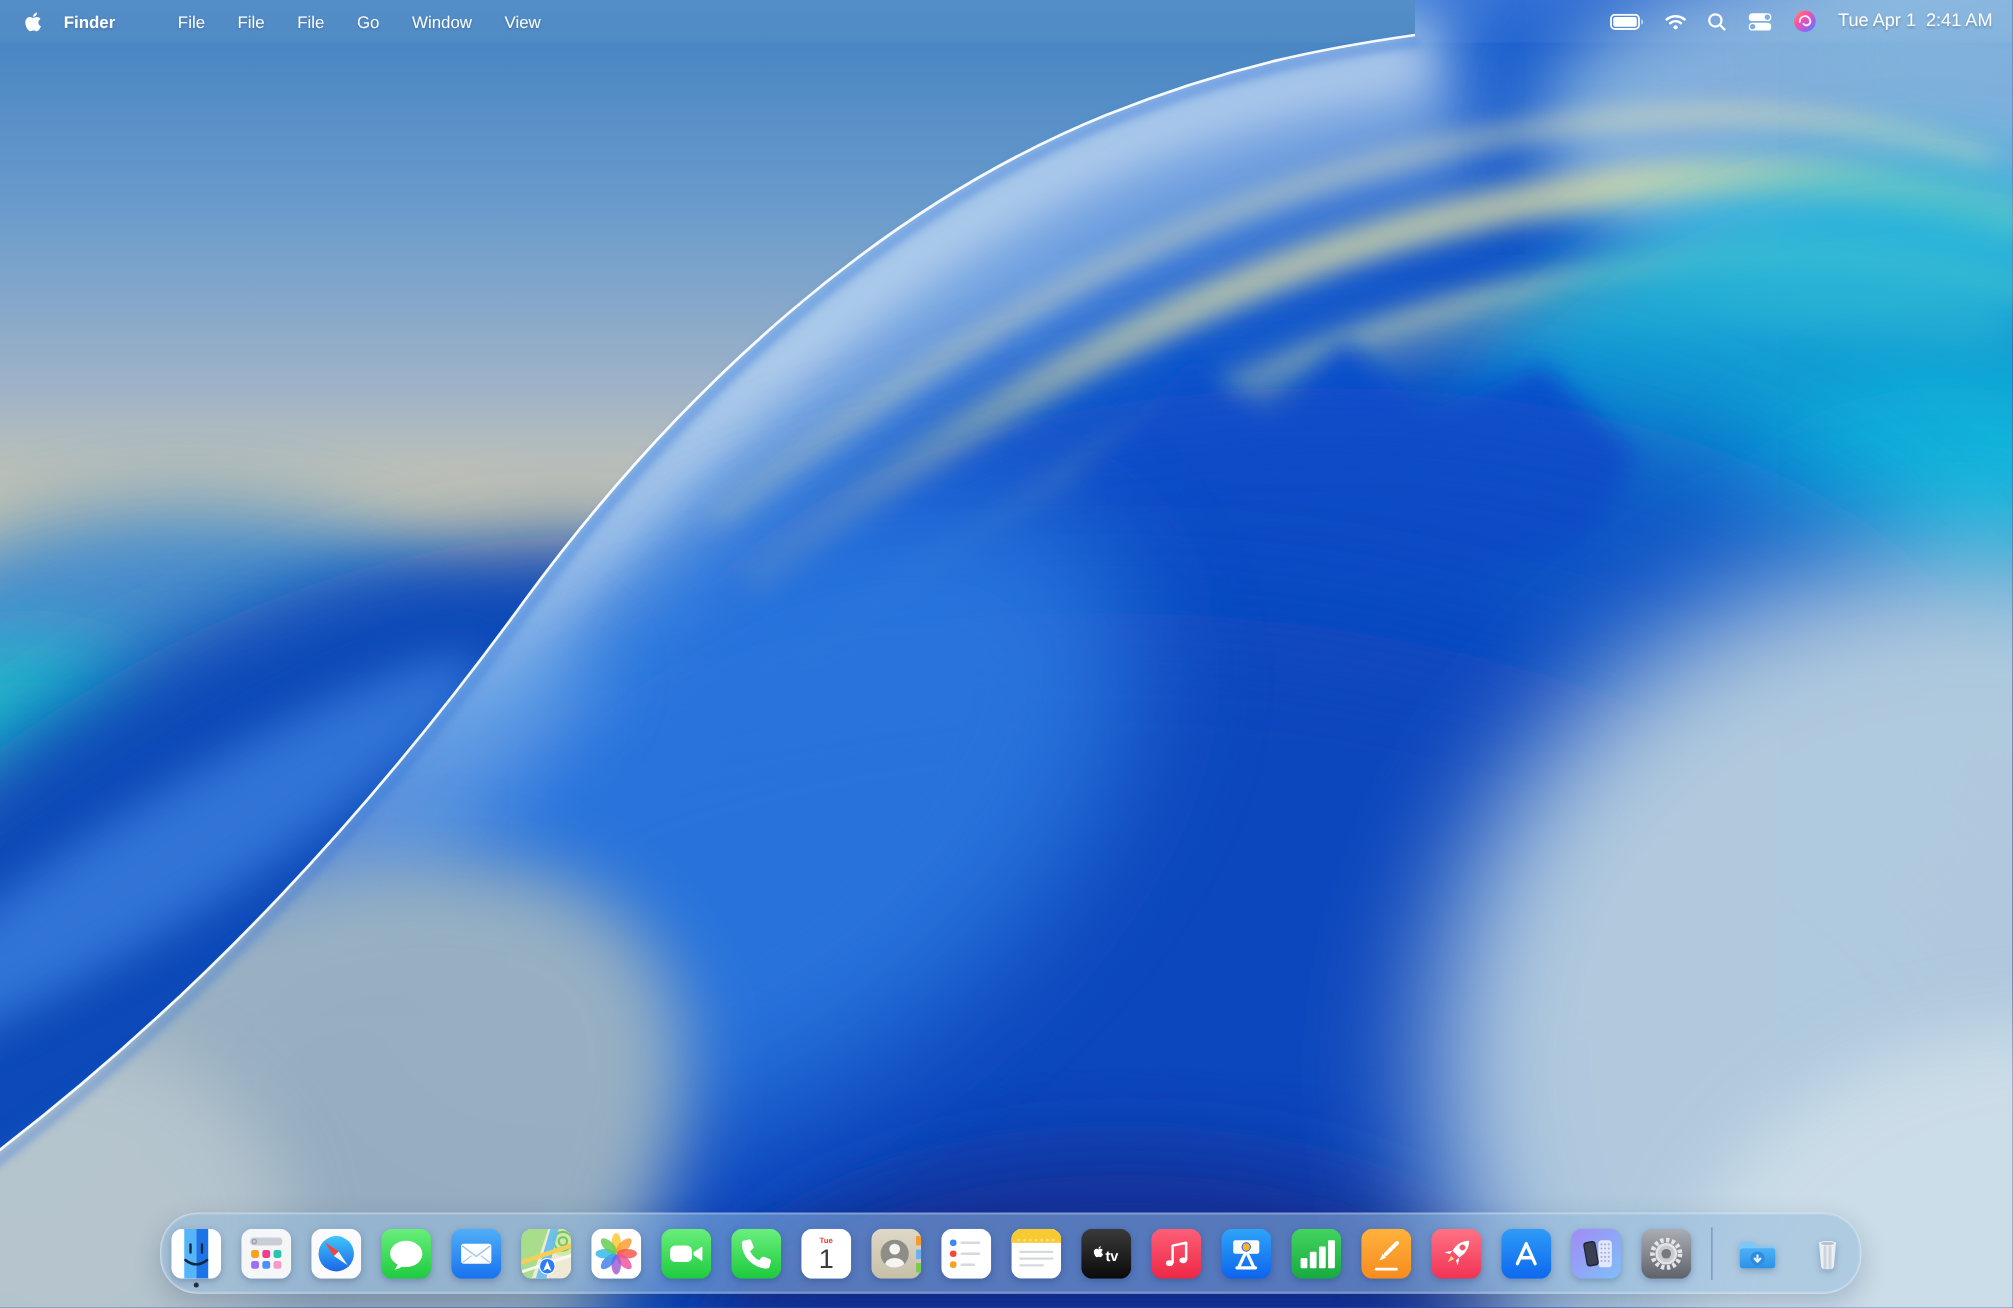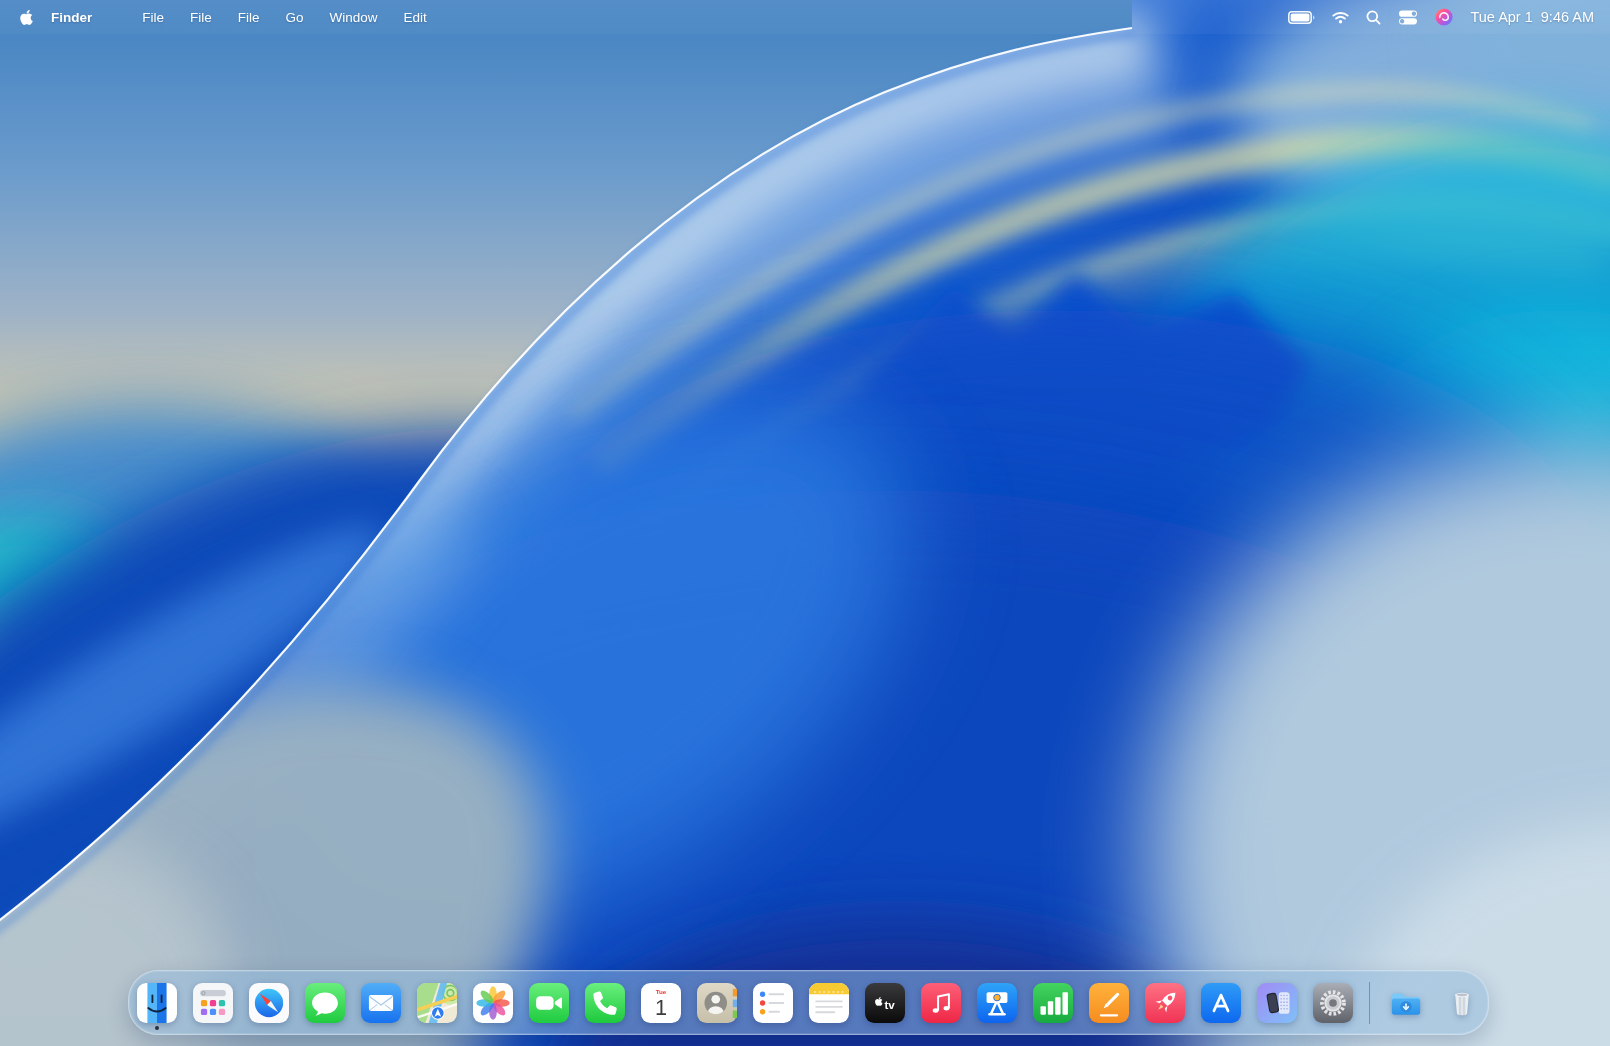--- a/index.html
+++ b/index.html
@@ -125,21 +125,21 @@
           <path fill="#ffffff" d="M318.7 268.7c-.2-36.7 16.4-64.4 50-84.8-18.8-26.9-47.2-41.7-84.7-44.6-35.5-2.8-74.3 20.7-88.5 20.7-15 0-49.4-19.7-76.4-19.7C63.3 141.2 4 184.8 4 273.5q0 39.3 14.4 81.2c12.8 36.7 59 126.7 107.2 125.2 25.2-.6 43-17.9 75.8-17.9 31.8 0 48.3 17.9 76.4 17.9 48.6-.7 90.4-82.5 102.6-119.3-65.2-30.7-61.7-90-61.7-91.9zm-56.6-164.2c27.3-32.4 24.8-61.9 24-72.5-24.1 1.4-52 16.4-67.9 34.9-17.5 19.8-27.8 44.3-25.6 71.9 26.1 2 49.9-11.4 69.5-34.3z"></path>
         </svg>
       </span>
       <span class="menu-item app">Finder</span>
       <span id="menus-holder" style="display:flex;margin-left:24px;">
           <span class="menu-item">File</span>
           <span class="menu-item">File</span>
           <span class="menu-item">File</span>
           <span class="menu-item">Go</span>
           <span class="menu-item">Window</span>
-          <span class="menu-item">Edit</span>
+          <span class="menu-item">View</span>
         </span>
     </div>
 
     <div class="menubar-right">
       <span class="status-icon">
         <svg width="27" height="13" viewBox="0 0 27 13">
           <rect x="0.8" y="0.8" width="22.4" height="11.4" rx="3.2" fill="none" stroke="rgba(255,255,255,0.95)" stroke-width="1.5"></rect>
           <rect x="2.6" y="2.6" width="18.8" height="7.8" rx="1.6" fill="#ffffff"></rect>
           <path d="M25,4.2 q1.6,0.8 1.6,2.3 t-1.6,2.3 z" fill="rgba(255,255,255,0.6)"></path>
         </svg>
@@ -172,21 +172,21 @@
               <stop offset="0.68" stop-color="#a85ce8"></stop>
               <stop offset="1" stop-color="#3f8cff"></stop>
             </linearGradient>
           </defs>
           <circle cx="9" cy="9" r="8.6" fill="url(#siriG)"></circle>
           <path d="M4.8,9.4 a4.2,4.2 0 0 1 8.4,-0.6 a3,3 0 0 1 -5.4,2.2" fill="none" stroke="#ffffff" stroke-width="1.6" stroke-linecap="round" opacity="0.9"></path>
         </svg>
       </span>
       <span class="clock">
         <span>Tue Apr 1</span>
-        <span>9:46 AM</span>
+        <span>2:41 AM</span>
       </span>
     </div>
   </div>
 
   <div class="dock" id="dock">
       <div class="dock-item" title="Finder">
         <svg viewBox="0 0 48 48" width="40" height="40" aria-hidden="true">
           <defs>
             <clipPath id="fin_c">
               <rect width="48" height="48" rx="11"></rect>

